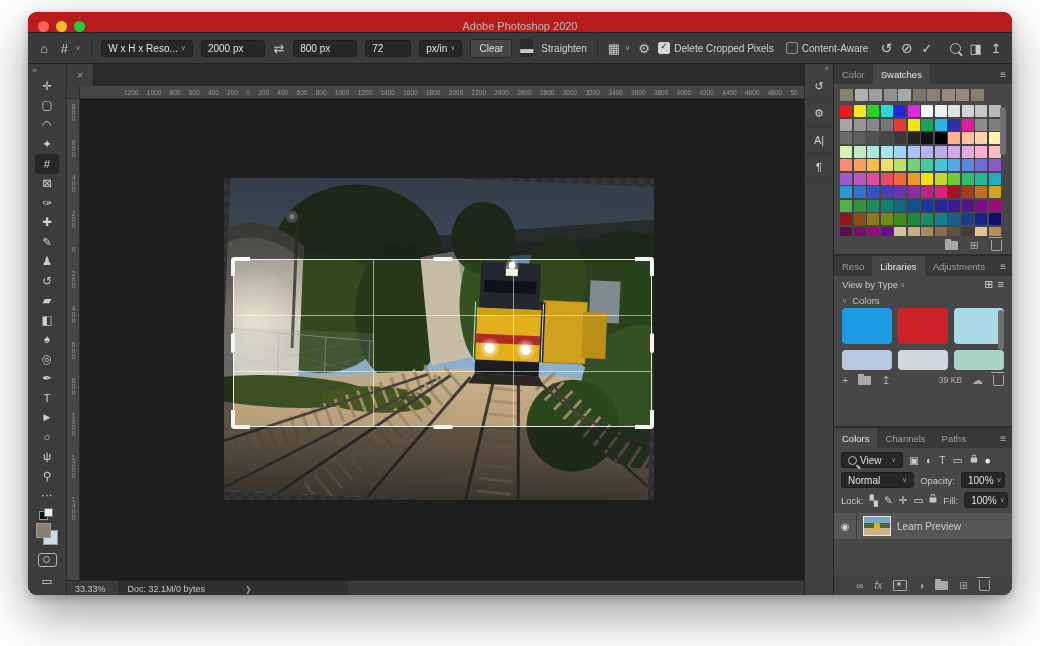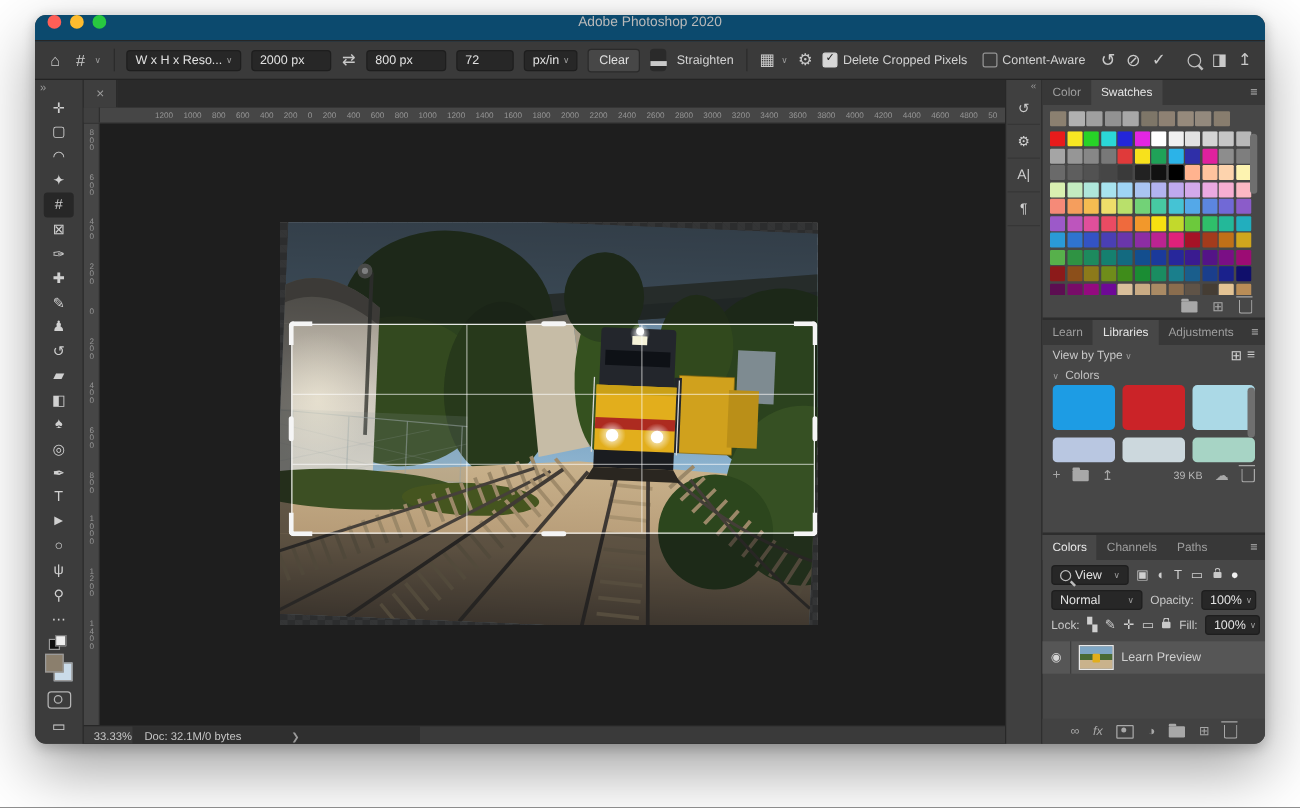--- a/index.html
+++ b/index.html
@@ -1,20 +1,20 @@
 <!DOCTYPE html>
 <html><head>
 <meta charset="utf-8">
 <style>
   html,body{margin:0;padding:0}
   body{width:1040px;height:646px;background:#ffffff;font-family:"Liberation Sans","DejaVu Sans",sans-serif;position:relative;overflow:hidden}
   .window{position:absolute;left:28px;top:12px;width:984px;height:583px;background:#3c3c3c;border-radius:9px;overflow:hidden;
     box-shadow:0 20px 50px rgba(0,0,0,.38),0 3px 10px rgba(0,0,0,.22);color:#cfcfcf;font-size:10px}
   
-  .titlebar{height:20px;background:#0c4a6e;border-bottom:1px solid #262626;display:flex;align-items:flex-start;position:relative}
+  .titlebar{height:20px;background:#b91c1c;border-bottom:1px solid #262626;display:flex;align-items:flex-end;position:relative}
   .lights{display:flex;gap:7px;padding-left:10px;z-index:2}
   .light{width:11px;height:11px;border-radius:50%;display:inline-block}
   .title{position:absolute;left:0;right:0;text-align:center;color:#b9b9b9;font-size:11px}
   
   .optionsbar{height:30px;background:#3a3a3a;border-bottom:1px solid #232323;display:flex;align-items:center;gap:8px;padding:0 10px;color:#d2d2d2;white-space:nowrap}
   .obicon{font-size:13px;color:#c9c9c9;display:inline-flex;align-items:center;justify-content:center;width:18px;height:18px}
   .obicon.pressed{background:#2a2a2a;border-radius:3px}
   .chev{font-size:7px;color:#9a9a9a;margin-left:-3px}
   .sep{width:1px;height:18px;background:#2b2b2b;margin:0 2px}
   .fld{background:#272727;border:1px solid #1e1e1e;border-radius:3px;height:17px;display:inline-flex;align-items:center;padding:0 6px;color:#e2e2e2;font-size:10px;box-sizing:border-box}
@@ -66,21 +66,21 @@
   .h-corner{position:absolute;width:15px;height:15px;border:0 solid #f5f5f5}
   .h-tl{left:-3px;top:-3px;border-left-width:4px;border-top-width:4px;border-top-left-radius:4px}
   .h-tr{right:-3px;top:-3px;border-right-width:4px;border-top-width:4px;border-top-right-radius:4px}
   .h-bl{left:-3px;bottom:-3px;border-left-width:4px;border-bottom-width:4px;border-bottom-left-radius:4px}
   .h-br{right:-3px;bottom:-3px;border-right-width:4px;border-bottom-width:4px;border-bottom-right-radius:4px}
   .h-mid{position:absolute;background:#f5f5f5;border-radius:2px}
   .h-t{left:50%;top:-3px;width:20px;height:4px;margin-left:-10px}
   .h-b{left:50%;bottom:-3px;width:20px;height:4px;margin-left:-10px}
   .h-l{left:-3px;top:50%;width:4px;height:20px;margin-top:-10px}
   .h-r{right:-3px;top:50%;width:4px;height:20px;margin-top:-10px}
-  .statusbar{height:16px;background:#3a3a3a;border-top:1px solid #272727;display:flex;align-items:center;padding:0 8px;font-size:9px;color:#c6c6c6;flex:none}
+  .statusbar{height:16px;background:#3a3a3a;border-top:1px solid #272727;display:flex;align-items:center;gap:12px;padding:0 8px;font-size:9px;color:#c6c6c6;flex:none}
   .docinfo{background:#2f2f2f;height:100%;display:flex;align-items:center;gap:40px;padding:0 10px;min-width:210px}
   
   .dockicons{width:28px;background:#404040;border-left:1px solid #282828;display:flex;flex-direction:column;align-items:center;flex:none}
   .dockhdr{align-self:flex-end;padding:0 4px;color:#9a9a9a;font-size:8px}
   .dicon{width:26px;height:26px;display:flex;align-items:center;justify-content:center;color:#cfcfcf;font-size:11px;border-bottom:1px solid #363636}
   
   .panels{width:178px;background:#474747;border-left:1px solid #282828;display:flex;flex-direction:column;flex:none}
   .pgroup{border-bottom:2px solid #2d2d2d;display:flex;flex-direction:column}
   .ptabs{height:20px;background:#383838;display:flex;align-items:stretch;font-size:9.5px;flex:none}
   .ptab{display:flex;align-items:center;padding:0 8px;color:#9f9f9f}
@@ -574,21 +574,21 @@
         </div>
         <div class="pfooter">
           <span class="icon-folder"></span>
           <span>⊞</span>
           <span class="icon-trash"></span>
         </div>
       </div>
 
       <div class="pgroup" style="height:170px">
         <div class="ptabs">
-          <span class="ptab">Learn</span>
+          <span class="ptab">Reso</span>
           <span class="ptab active">Libraries</span>
           <span class="ptab">Adjustments</span>
           <span class="pmenu">≡</span>
         </div>
         <div class="librow" style="padding-top:2px">
           <span>View by Type</span>
           <span class="chev">∨</span>
           <span class="viewicons">
             <span>⊞</span>
             <span>≡</span>

